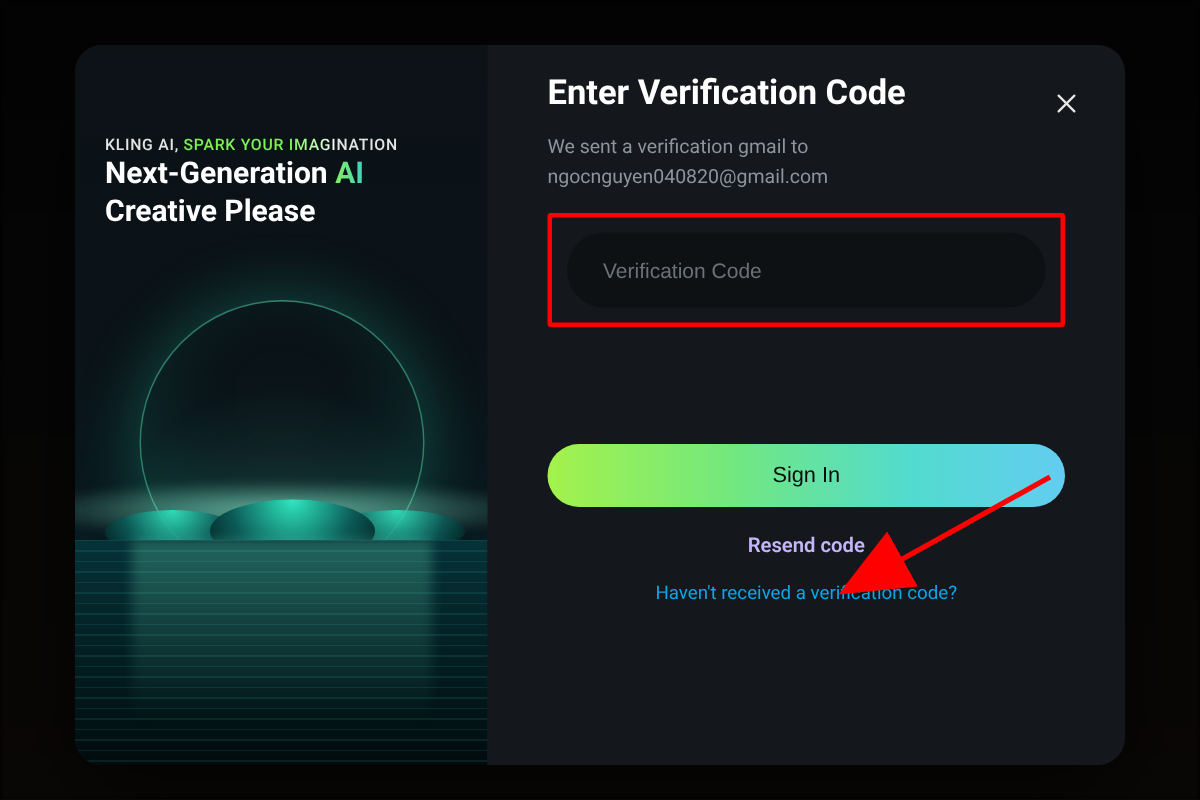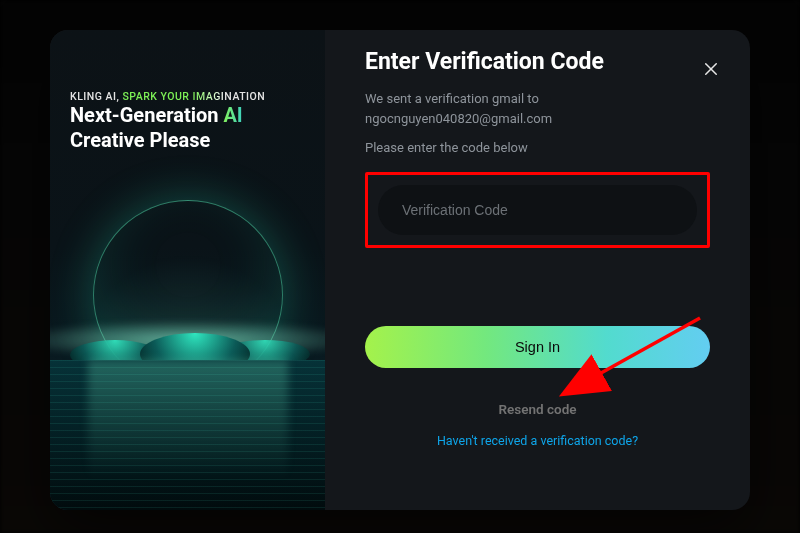--- a/index.html
+++ b/index.html
@@ -169,24 +169,24 @@
     border: none;
     border-radius: 22px;
     font-size: 14.5px;
     font-weight: 500;
     color: #0a0a0a;
     cursor: pointer;
     background: linear-gradient(90deg, #a4f24b 0%, #73e87e 35%, #52dbce 70%, #63cdf1 100%);
   }
 
   .resend {
-    margin-top: 33px;
+    margin-top: 18px;
     text-align: center;
     font-size: 13.5px;
-    color: #737373;
+    color: #c4b5fd;
     font-weight: 600;
     cursor: pointer;
   }
 
   .not-received {
     margin-top: 16px;
     text-align: center;
     font-size: 12.5px;
     color: #0ea5e9;
   }
@@ -229,21 +229,20 @@
     <div class="close-btn">
       <svg viewBox="0 0 24 24" fill="none" stroke="currentColor" stroke-width="2" stroke-linecap="round">
           <line x1="5" y1="5" x2="19" y2="19"></line>
           <line x1="19" y1="5" x2="5" y2="19"></line>
         </svg>
     </div>
 
     <div class="title">Enter Verification Code</div>
     <div class="sent-line">We sent a verification gmail to</div>
     <div class="email-line">ngocnguyen040820@gmail.com</div>
-    <div class="prompt-line">Please enter the code below</div>
 
     <div class="input-highlight">
       <input class="code-input" type="text" placeholder="Verification Code" style="">
     </div>
 
     <div class="spacer"></div>
 
     <button class="signin-btn">Sign In</button>
 
     <div class="resend">Resend code</div>

